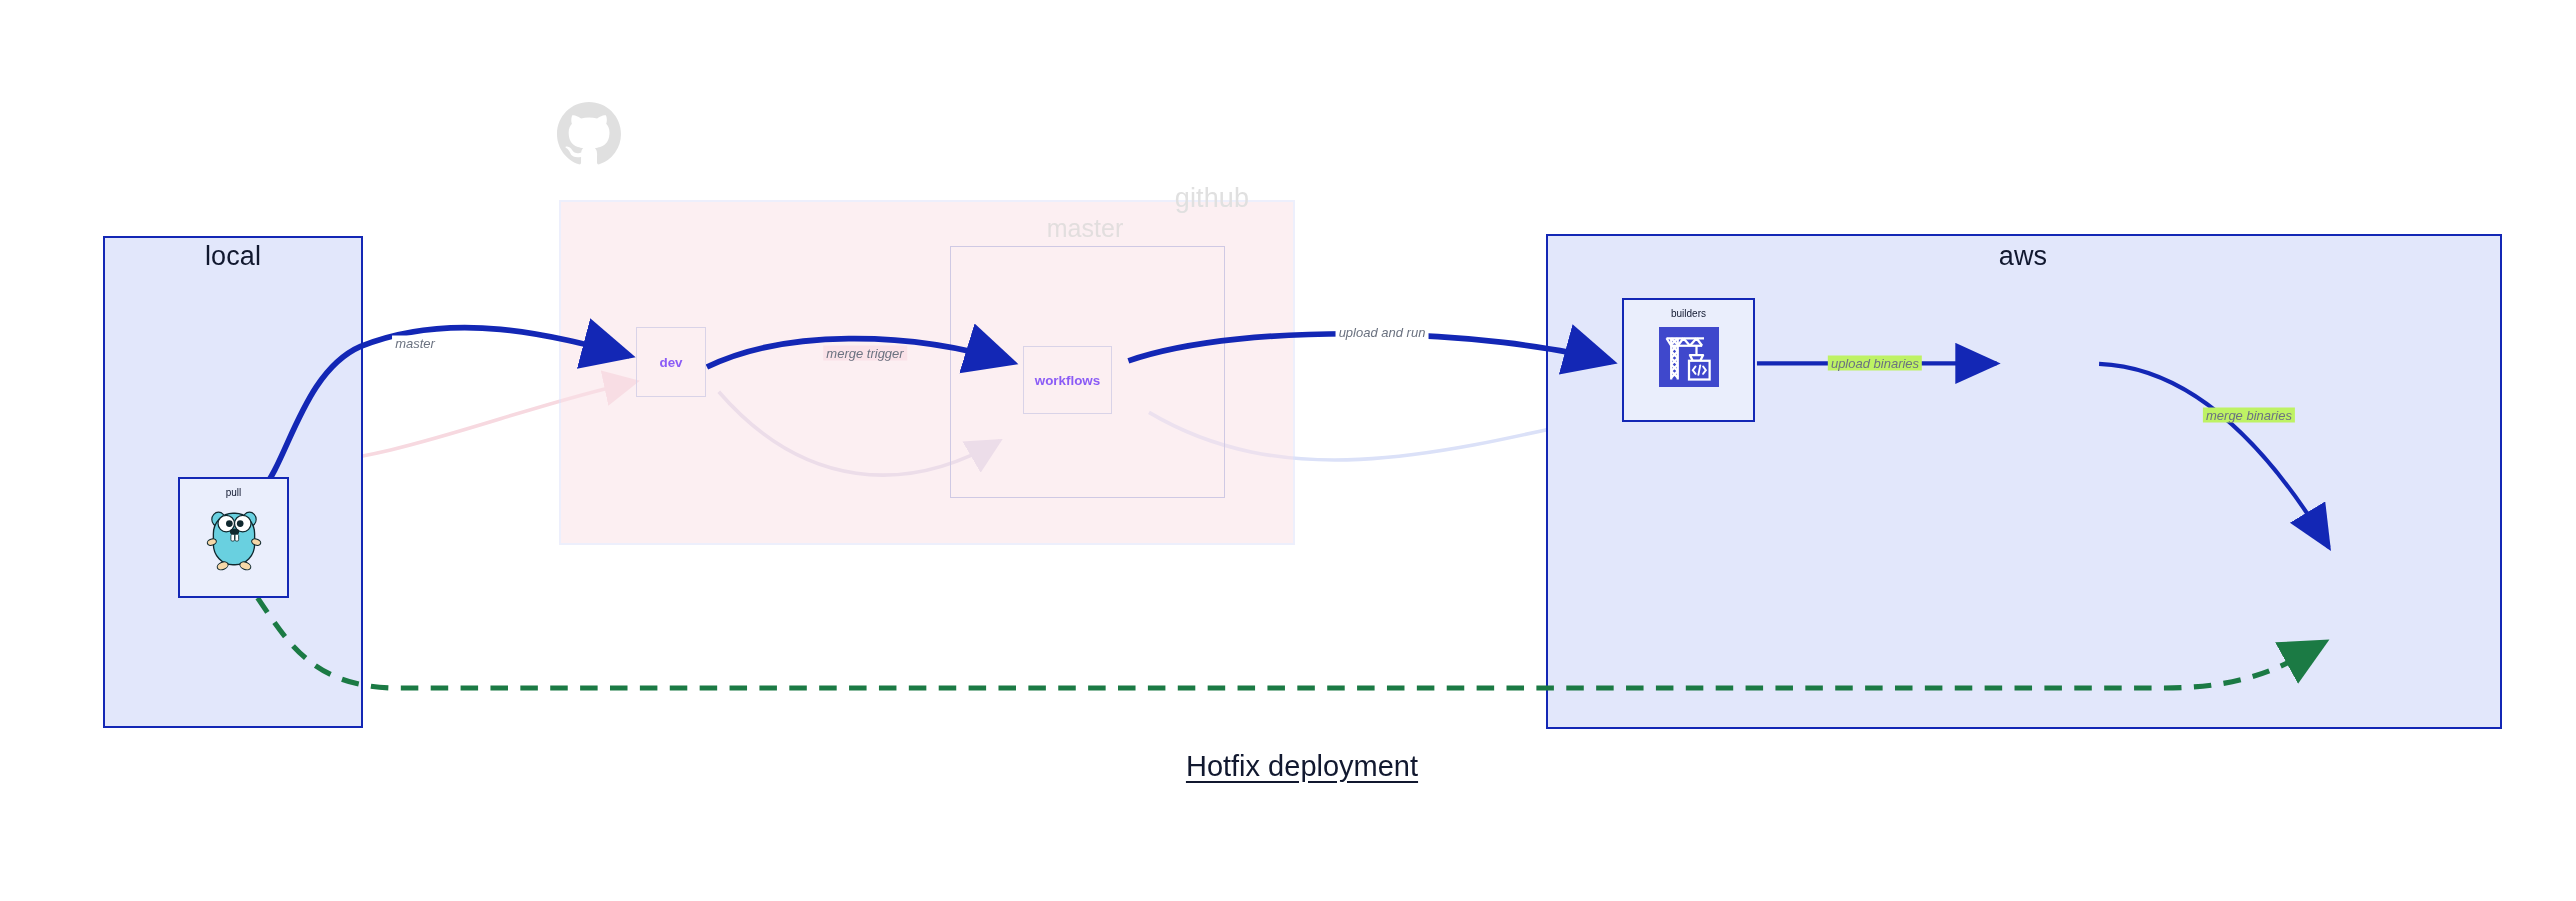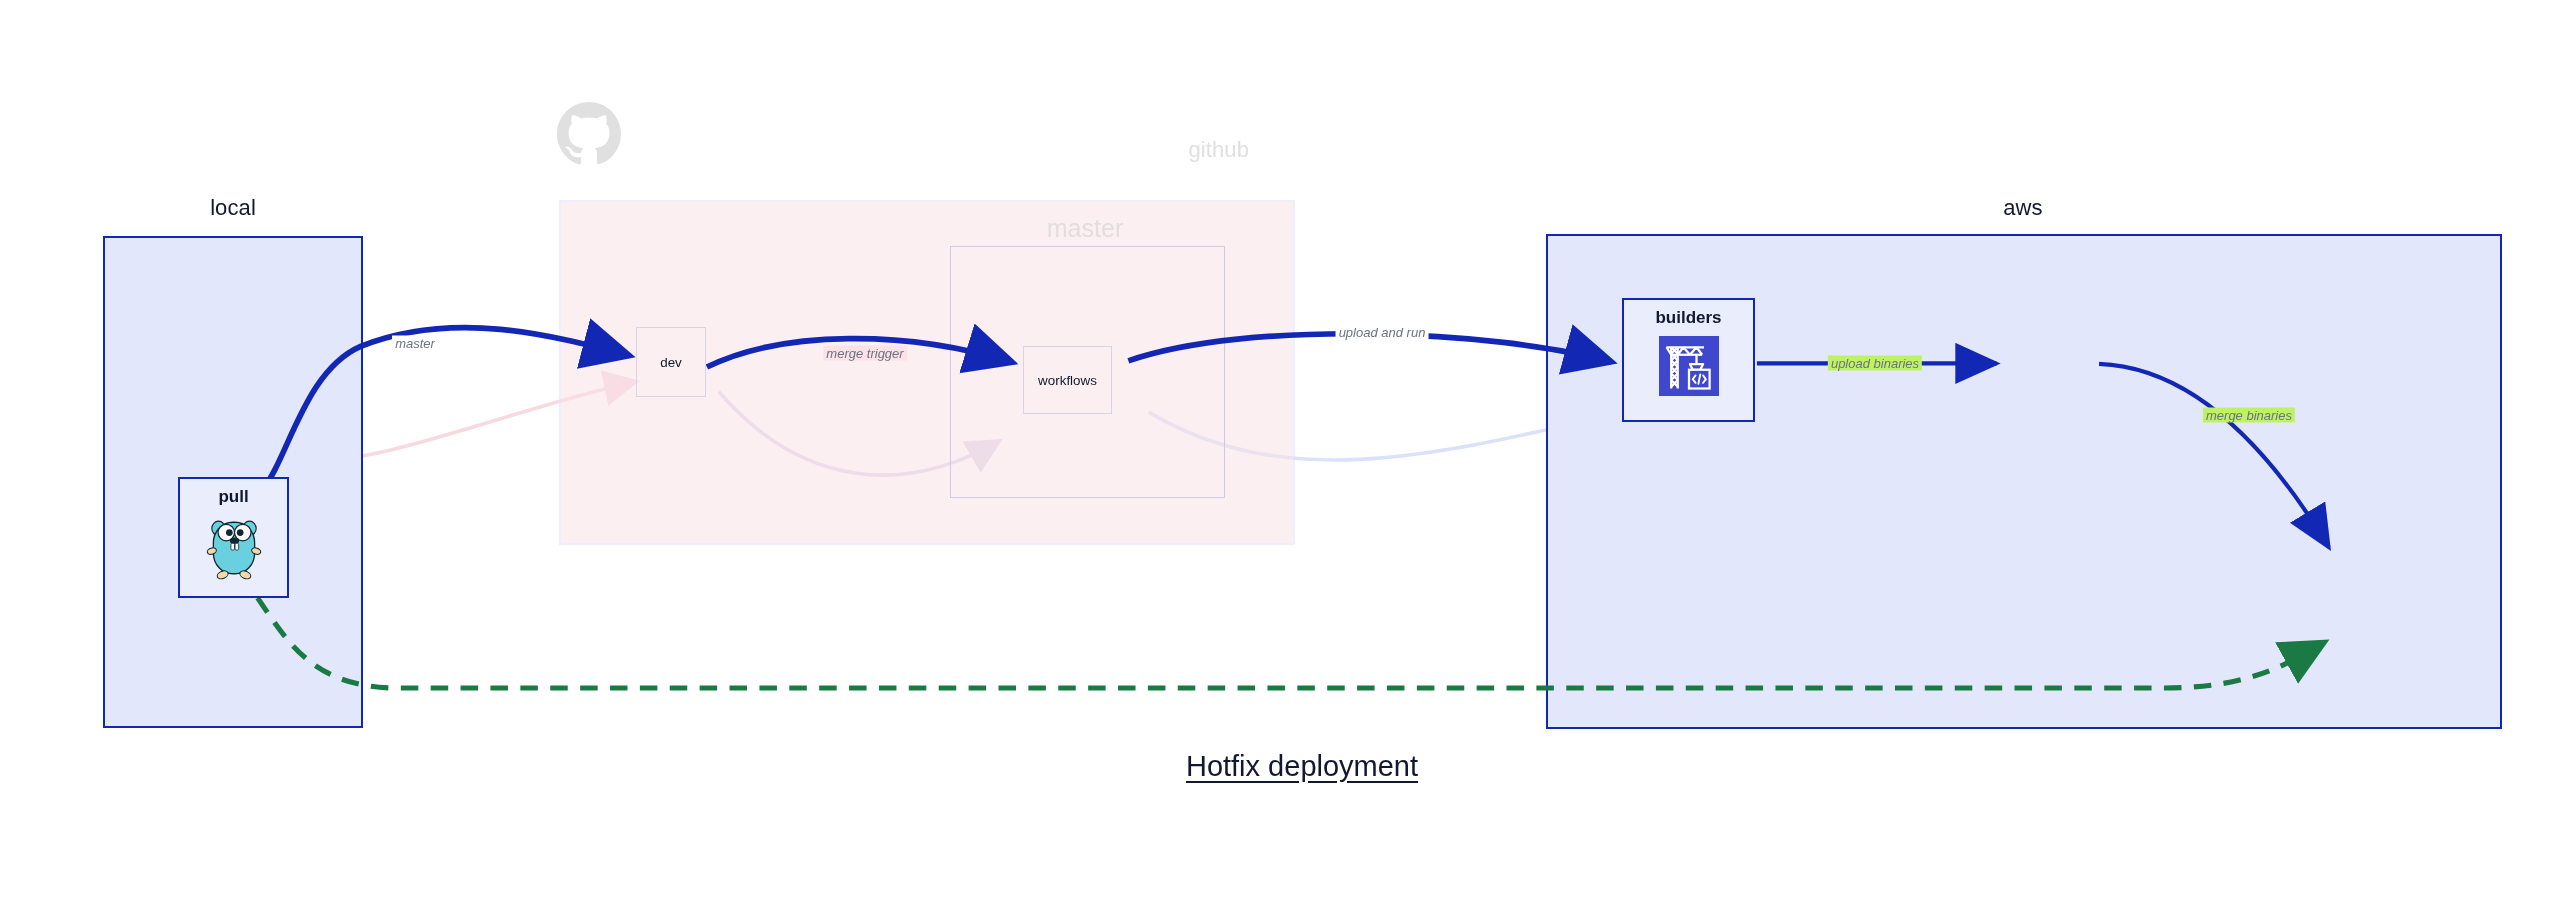--- a/index.html
+++ b/index.html
@@ -47,25 +47,26 @@
     position: absolute;
     box-sizing: border-box;
     background: transparent;
     border: 1.5px solid #cfc9e4;
     z-index: 2;
   }
 
   
   .group-title {
     position: absolute;
-    font-size: 22px;
+    font-size: 27px;
     color: #11182f;
     white-space: nowrap;
     z-index: 4;
     letter-spacing: 0.1px;
+    margin-top: 46px;
   }
   .group-title.faded { color: #e0e0e0; }
   .title-master {
     position: absolute;
     font-size: 25px;
     color: #e2dede;
     white-space: nowrap;
     z-index: 4;
   }
 
@@ -74,22 +75,22 @@
     position: absolute;
     box-sizing: border-box;
     background: #eaeefc;
     border: 2.6px solid #1327b5;
     z-index: 4;
     display: flex;
     flex-direction: column;
     align-items: center;
   }
   .node-label {
-    font-size: 17px;
-    font-weight: bold;
+    font-size: 10px;
+    font-weight: normal;
     color: #11182f;
     margin-top: 8.2px;
     white-space: nowrap;
   }
   .node-icon {
     margin-top: 8.2px;
     line-height: 0;
   }
   .node-faded {
     position: absolute;
@@ -97,22 +98,22 @@
     background: transparent;
     border: 1.5px solid #d9d3e8;
     z-index: 4;
     display: flex;
     align-items: center;
     justify-content: center;
   }
   .node-faded .node-label {
     margin-top: 0;
     font-size: 13.4px;
-    font-weight: normal;
-    color: #0f172a;
+    font-weight: bold;
+    color: #8b5cf6;
   }
 
   
   .edge-label {
     position: absolute;
     font-size: 13px;
     font-style: italic;
     color: #6b7280;
     white-space: nowrap;
     background: #ffffff;

